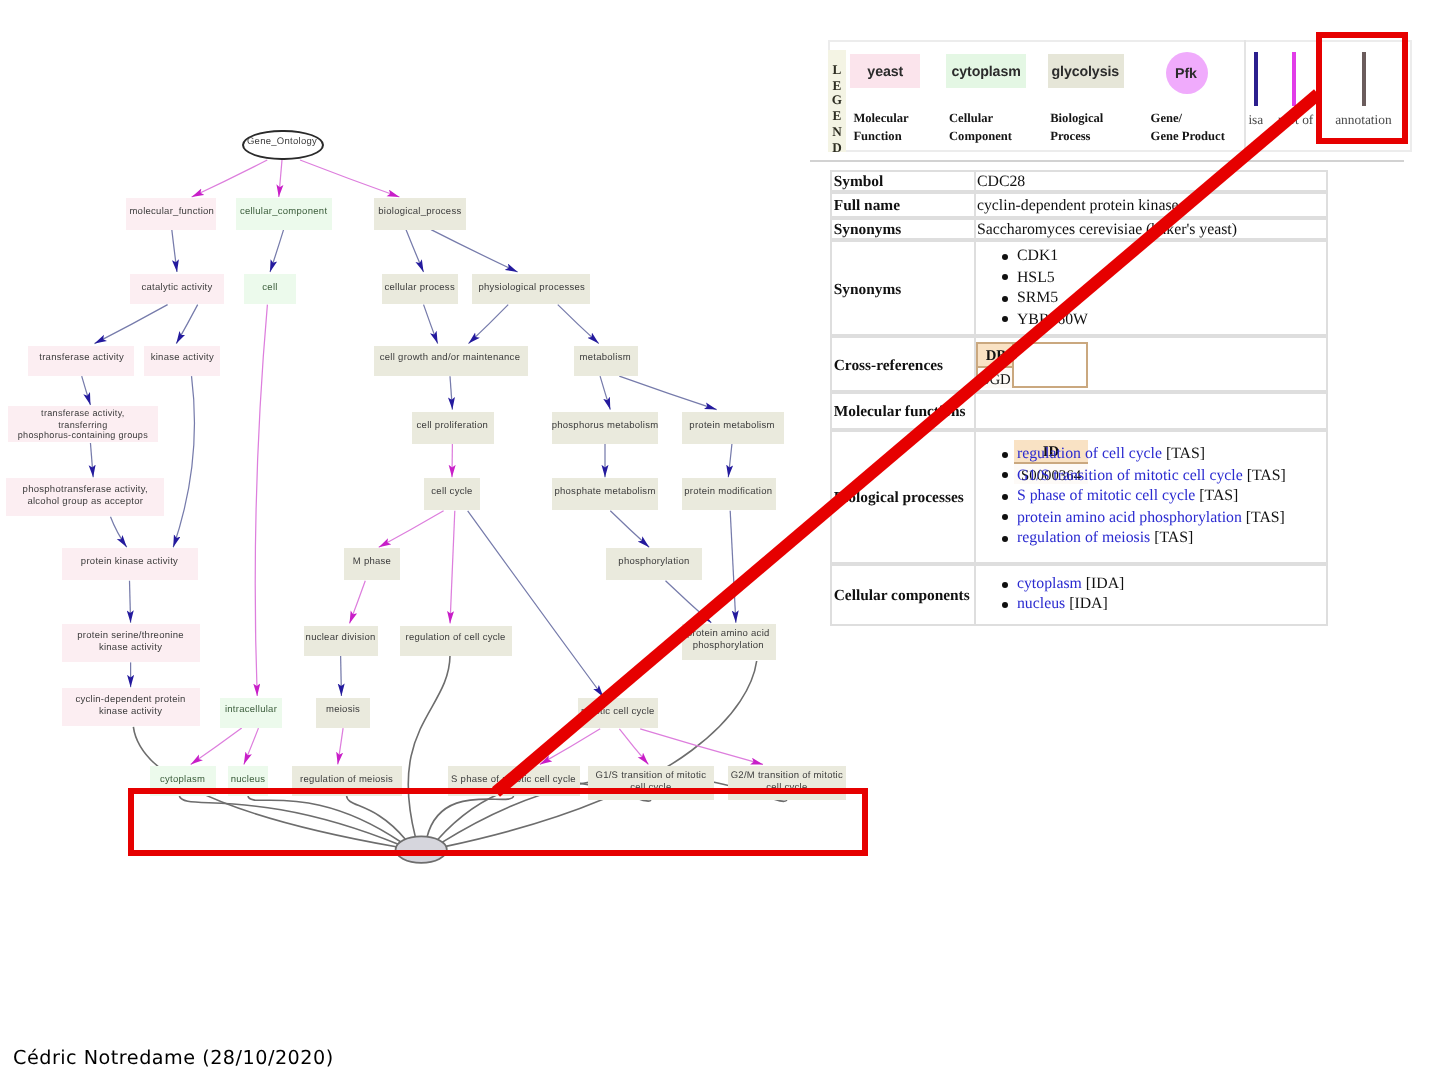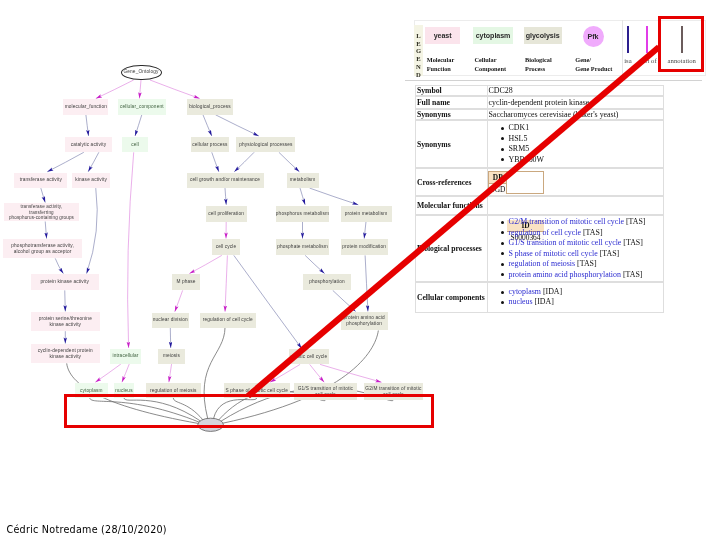--- a/index.html
+++ b/index.html
@@ -412,26 +412,25 @@
           </div>
         </div>
       </div>
       <div class="trow" style="left: 414.7px; top: 196.2px; width: 249.3px; height: 18.7px;">
         <div class="tlab" style="width: 72px;">Molecular functions</div>
       </div>
       <div class="trow" style="left: 414.7px; top: 214.9px; width: 249.3px; height: 67.4px;">
         <div class="tlab" style="width: 72px;">Biological processes</div>
         <div class="tval" style="left: 72px; width: 177.3px; align-items: center;">
           <ul>
-            <li><span class="lnk">G2/M transition of mitotic cell cycle</span> <span class="evcode">[TAS]</span></li>
             <li><span class="lnk">regulation of cell cycle</span> <span class="evcode">[TAS]</span></li>
             <li><span class="lnk">G1/S transition of mitotic cell cycle</span> <span class="evcode">[TAS]</span></li>
             <li><span class="lnk">S phase of mitotic cell cycle</span> <span class="evcode">[TAS]</span></li>
+            <li><span class="lnk">protein amino acid phosphorylation</span> <span class="evcode">[TAS]</span></li>
             <li><span class="lnk">regulation of meiosis</span> <span class="evcode">[TAS]</span></li>
-            <li><span class="lnk">protein amino acid phosphorylation</span> <span class="evcode">[TAS]</span></li>
           </ul>
         </div>
       </div>
       <div class="trow" style="left: 414.7px; top: 282.3px; width: 249.3px; height: 30.3px;">
         <div class="tlab" style="width: 72px;">Cellular components</div>
         <div class="tval" style="left: 72px; width: 177.3px; ">
           <ul>
             <li><span class="lnk">cytoplasm</span> <span class="evcode">[IDA]</span></li>
             <li><span class="lnk">nucleus</span> <span class="evcode">[IDA]</span></li>
           </ul>

